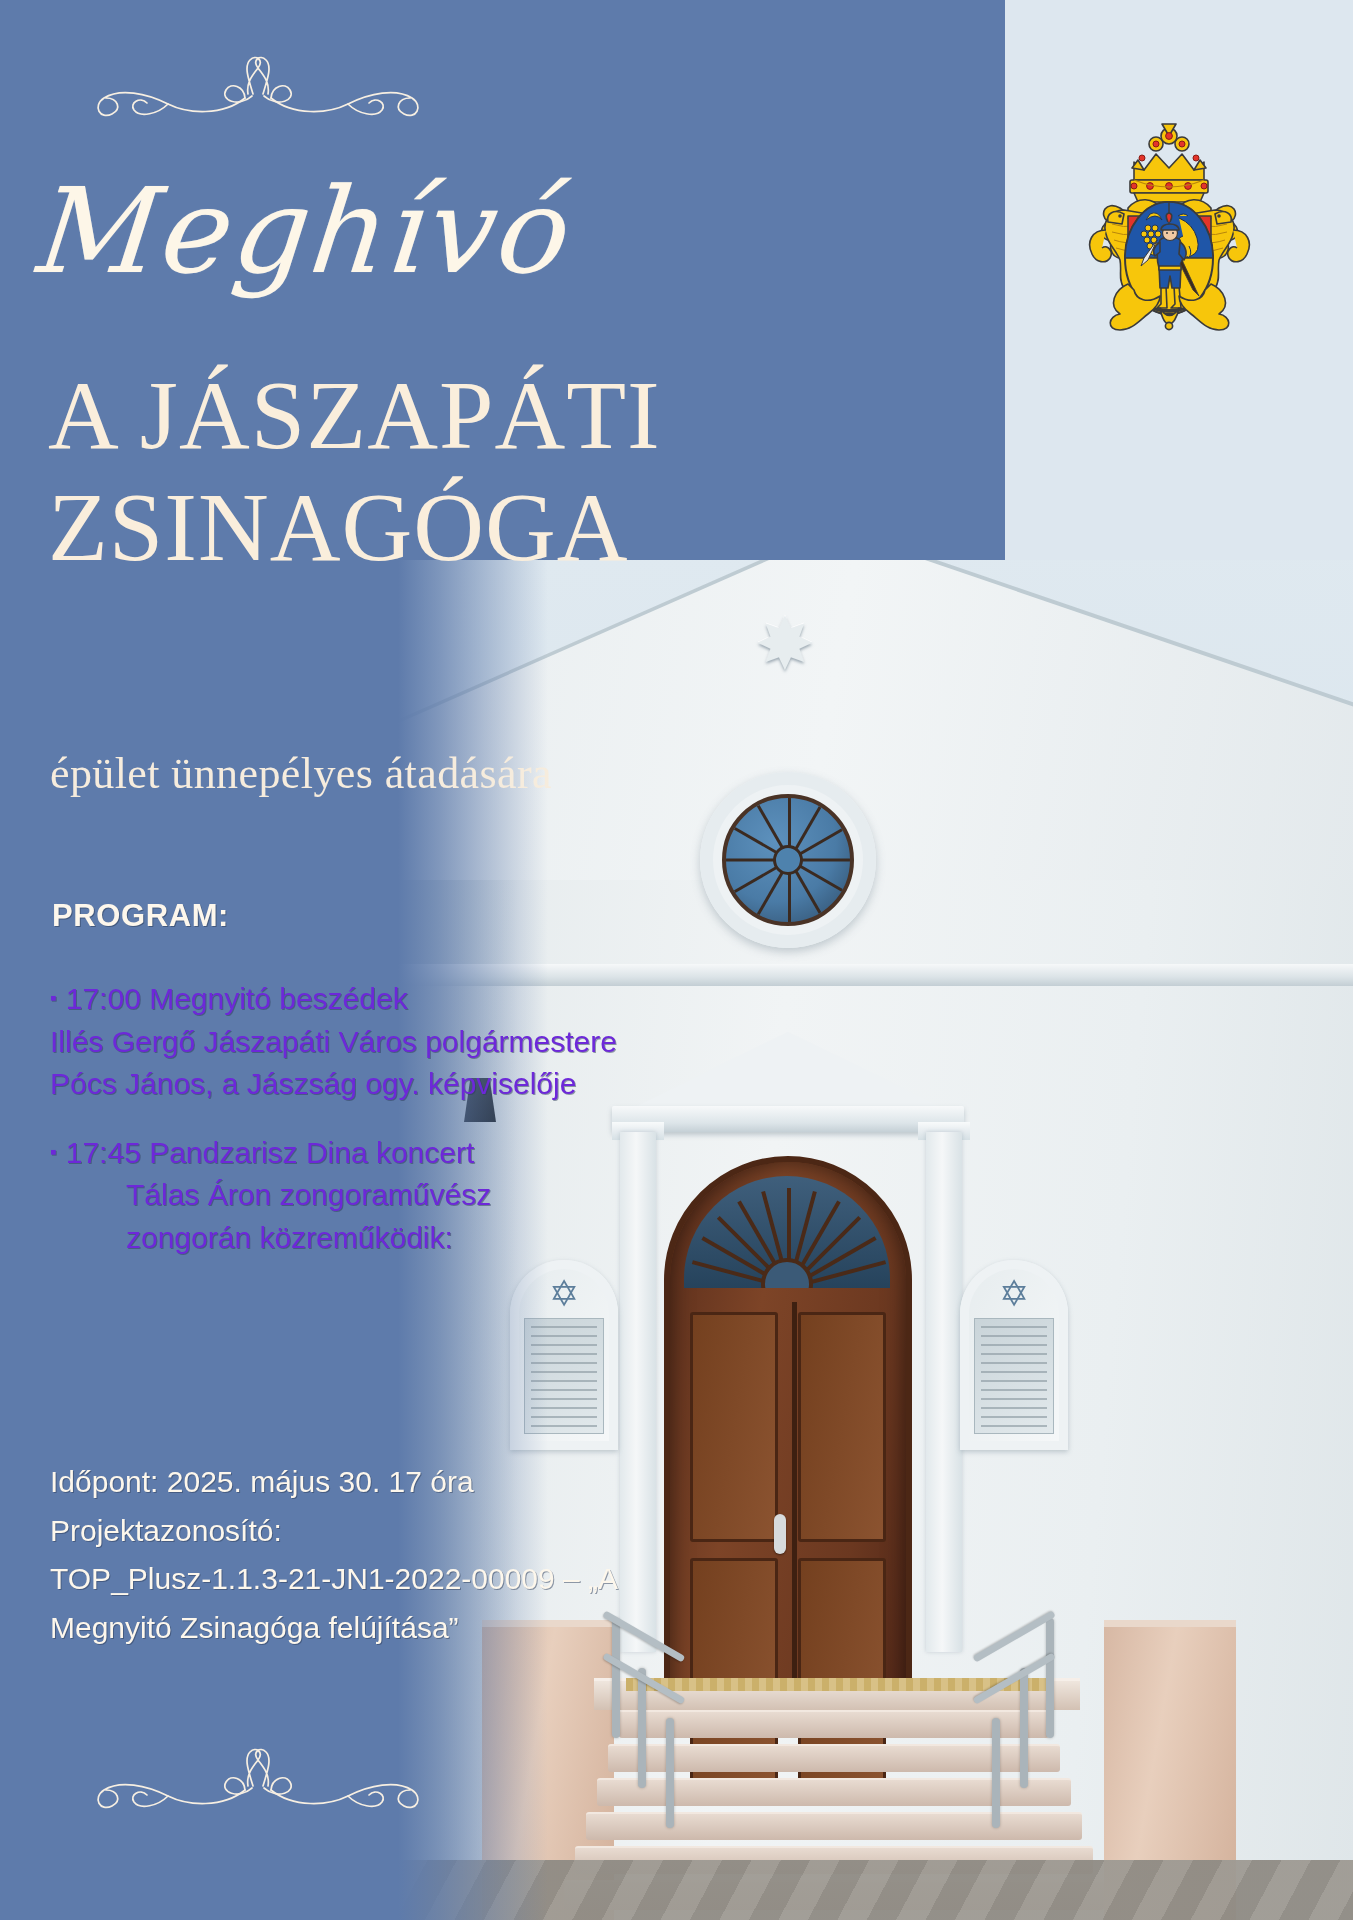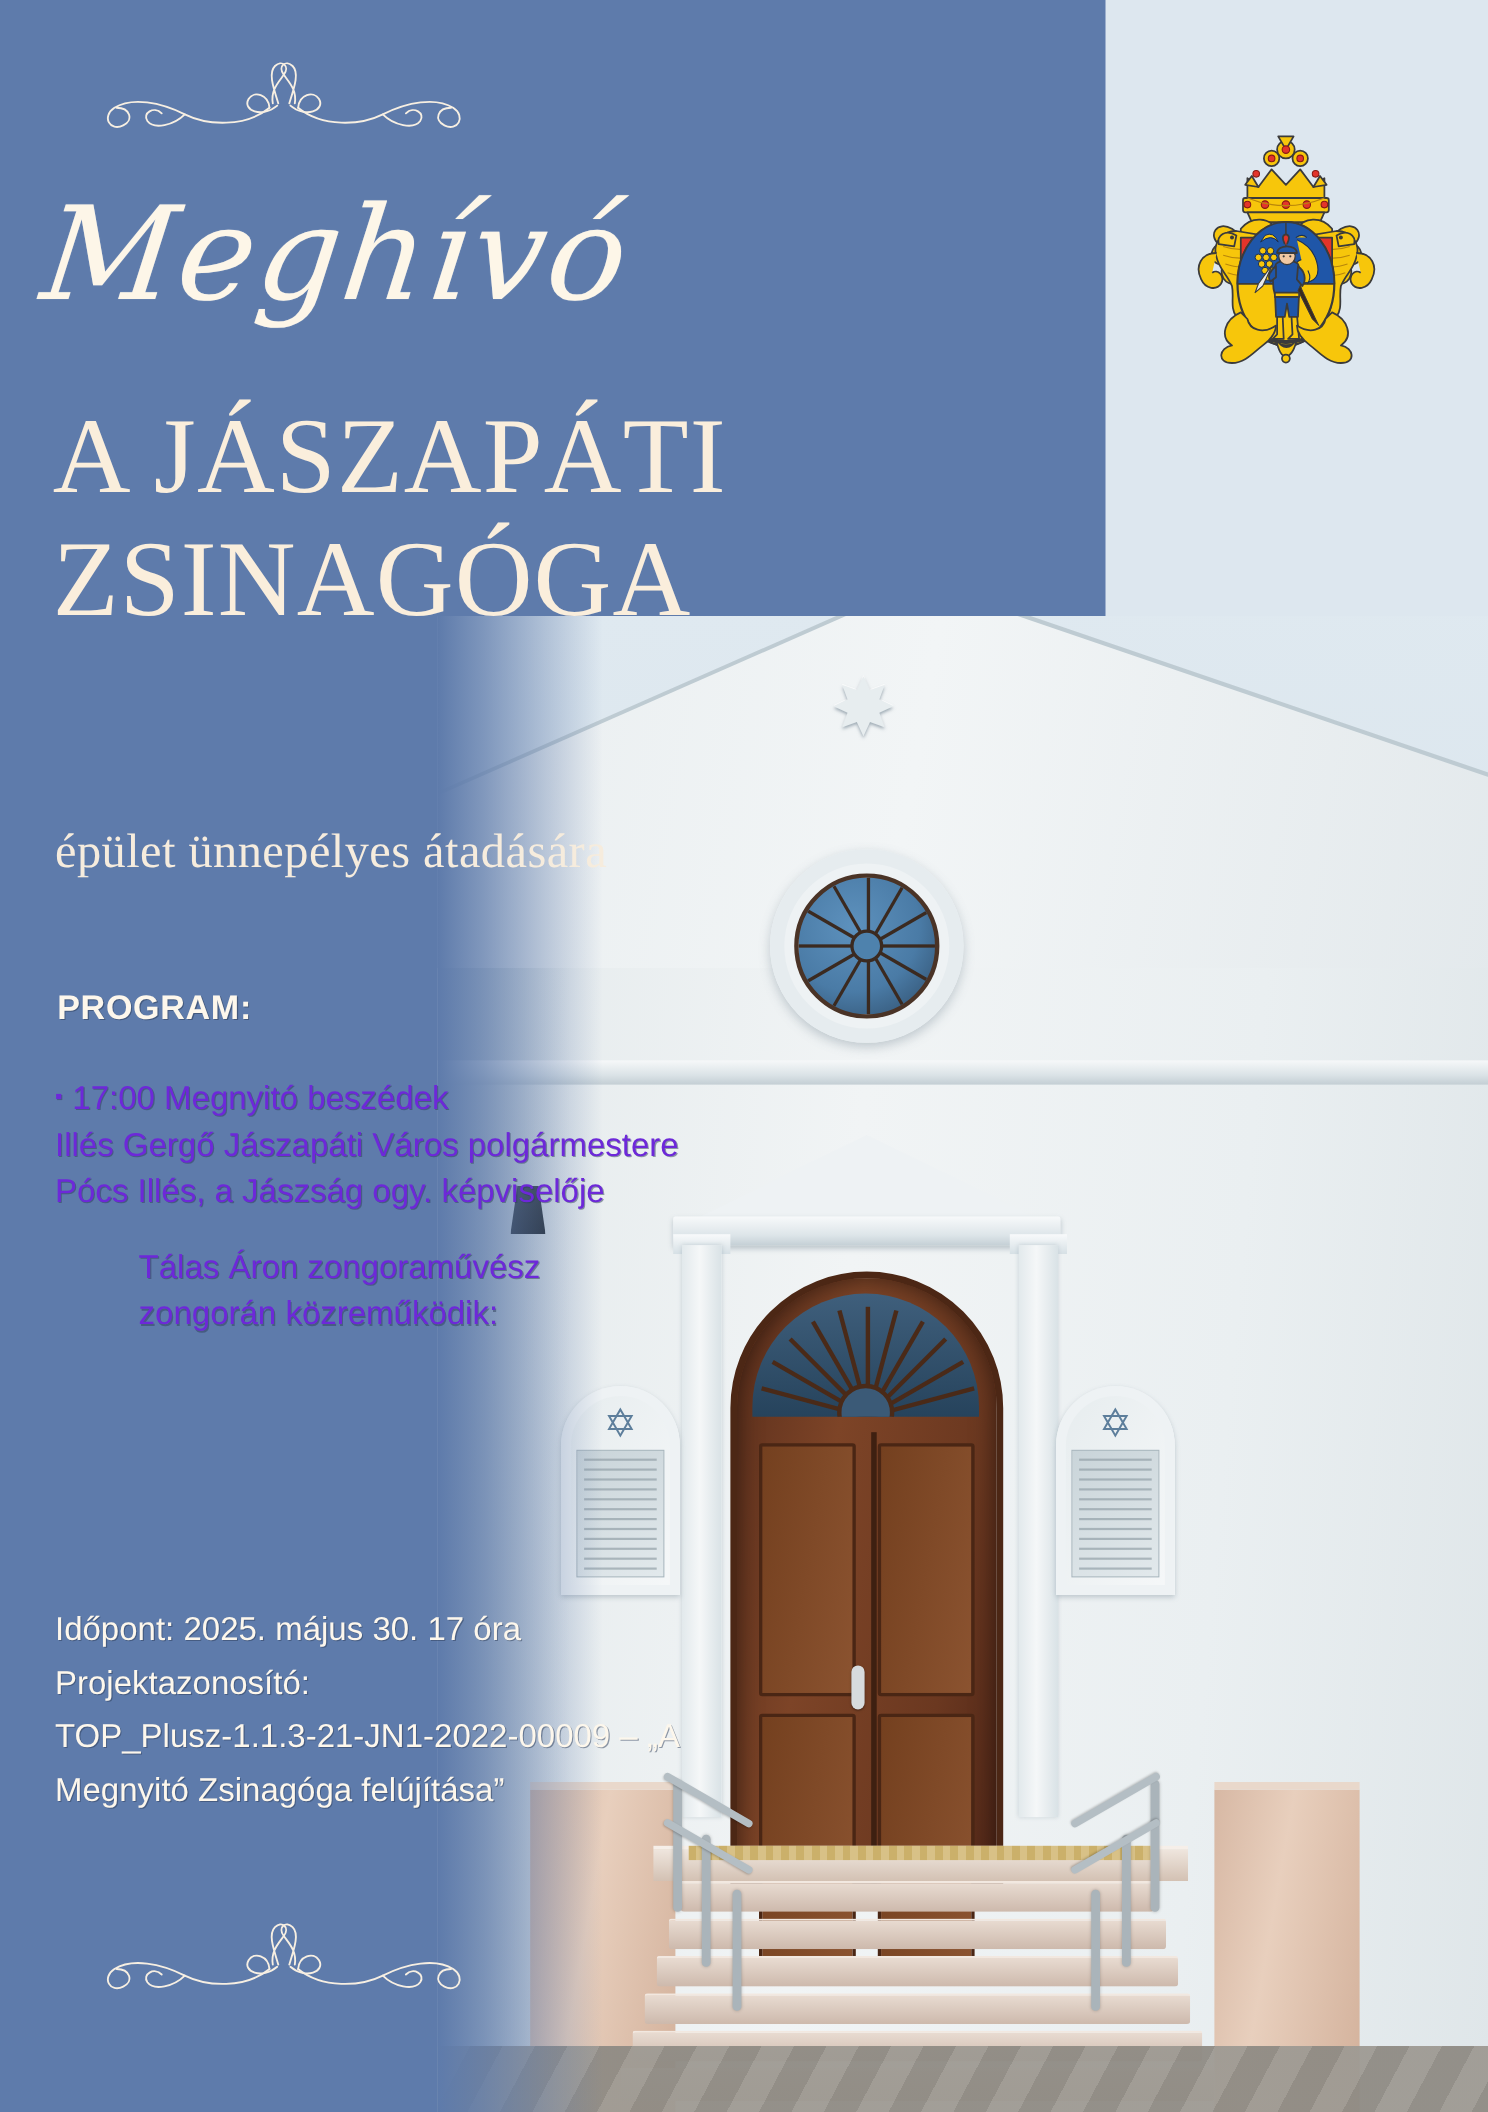--- a/index.html
+++ b/index.html
@@ -519,23 +519,24 @@
 ZSINAGÓGA</div>
 
   <div class="subtitle">épület ünnepélyes átadására</div>
 
   <div class="program-head">PROGRAM:</div>
 
   <div class="program-list">
     <div class="pgroup">
       <div class="pline bullet">17:00 Megnyitó beszédek</div>
       <div class="pline">Illés Gergő Jászapáti Város polgármestere</div>
-      <div class="pline">Pócs Illés, a Jászság ogy. képviselője</div>
+      <div class="pline">Pócs János, a Jászság ogy. képviselője</div>
     </div>
     <div class="pgroup">
+      <div class="pline bullet">17:45 Pandzarisz Dina koncert</div>
       <div class="pline ind">Tálas Áron zongoraművész</div>
       <div class="pline ind">zongorán közreműködik:</div>
     </div>
   </div>
 
   <div class="details">
     <div>Időpont: 2025. május 30. 17 óra</div>
     <div>Projektazonosító:</div>
     <div>TOP_Plusz-1.1.3-21-JN1-2022-00009 – „A</div>
     <div>Megnyitó Zsinagóga felújítása”</div>

